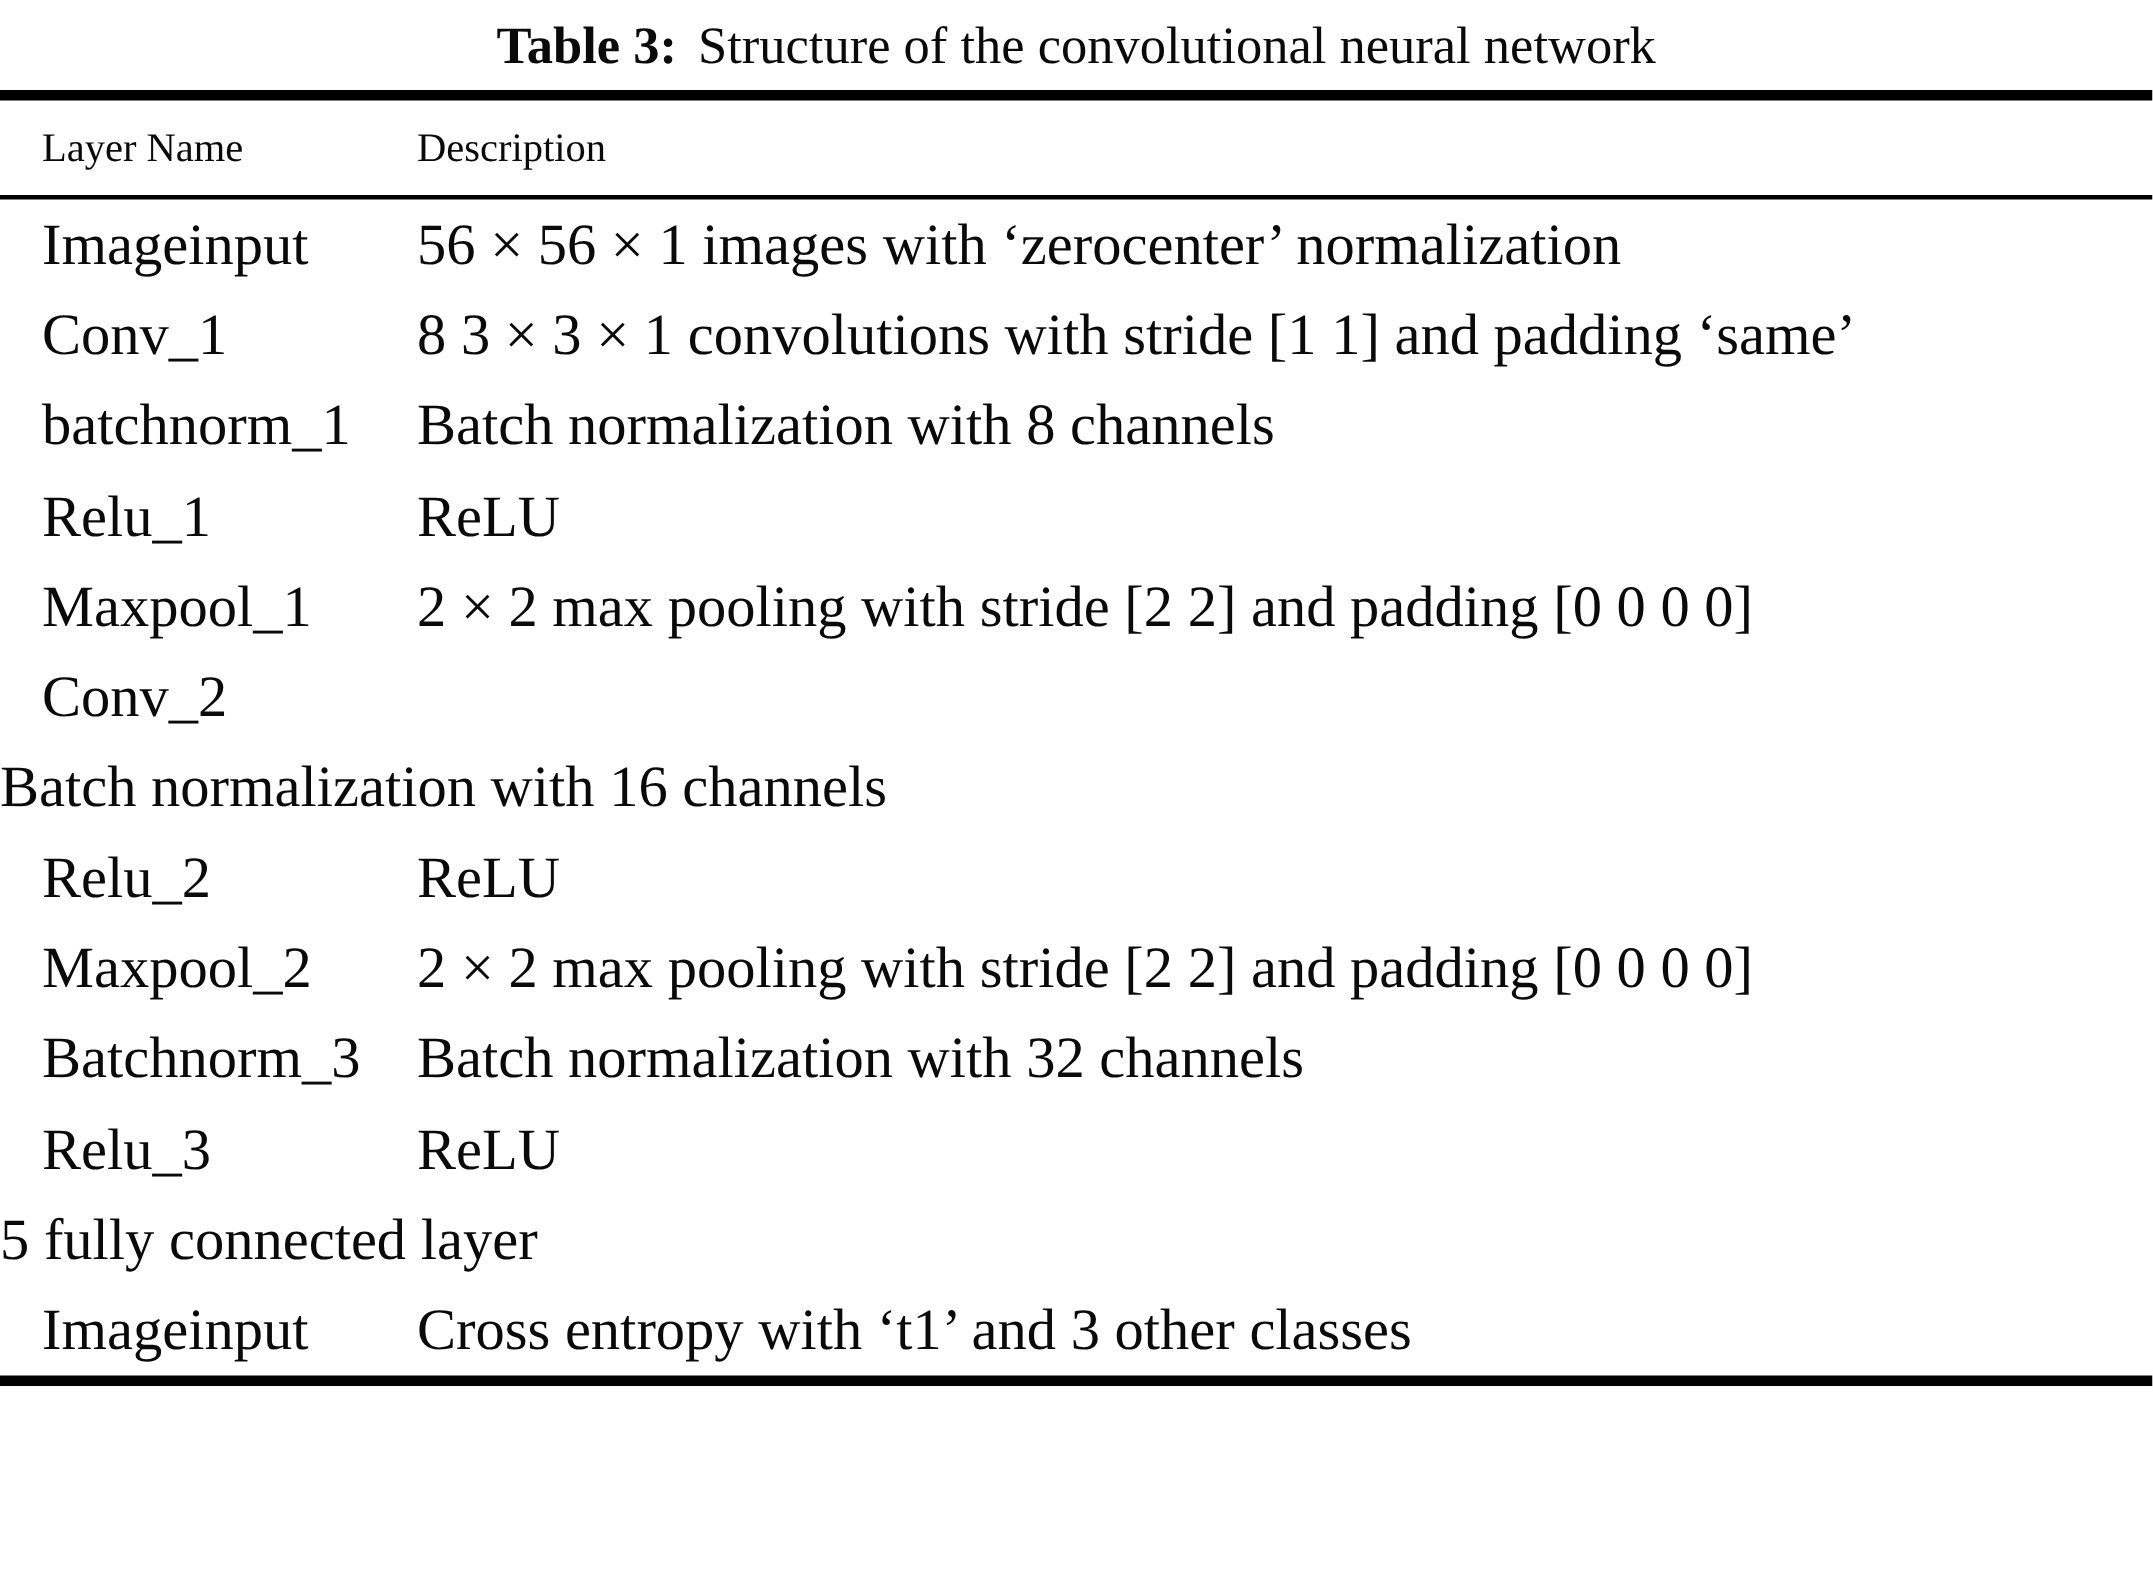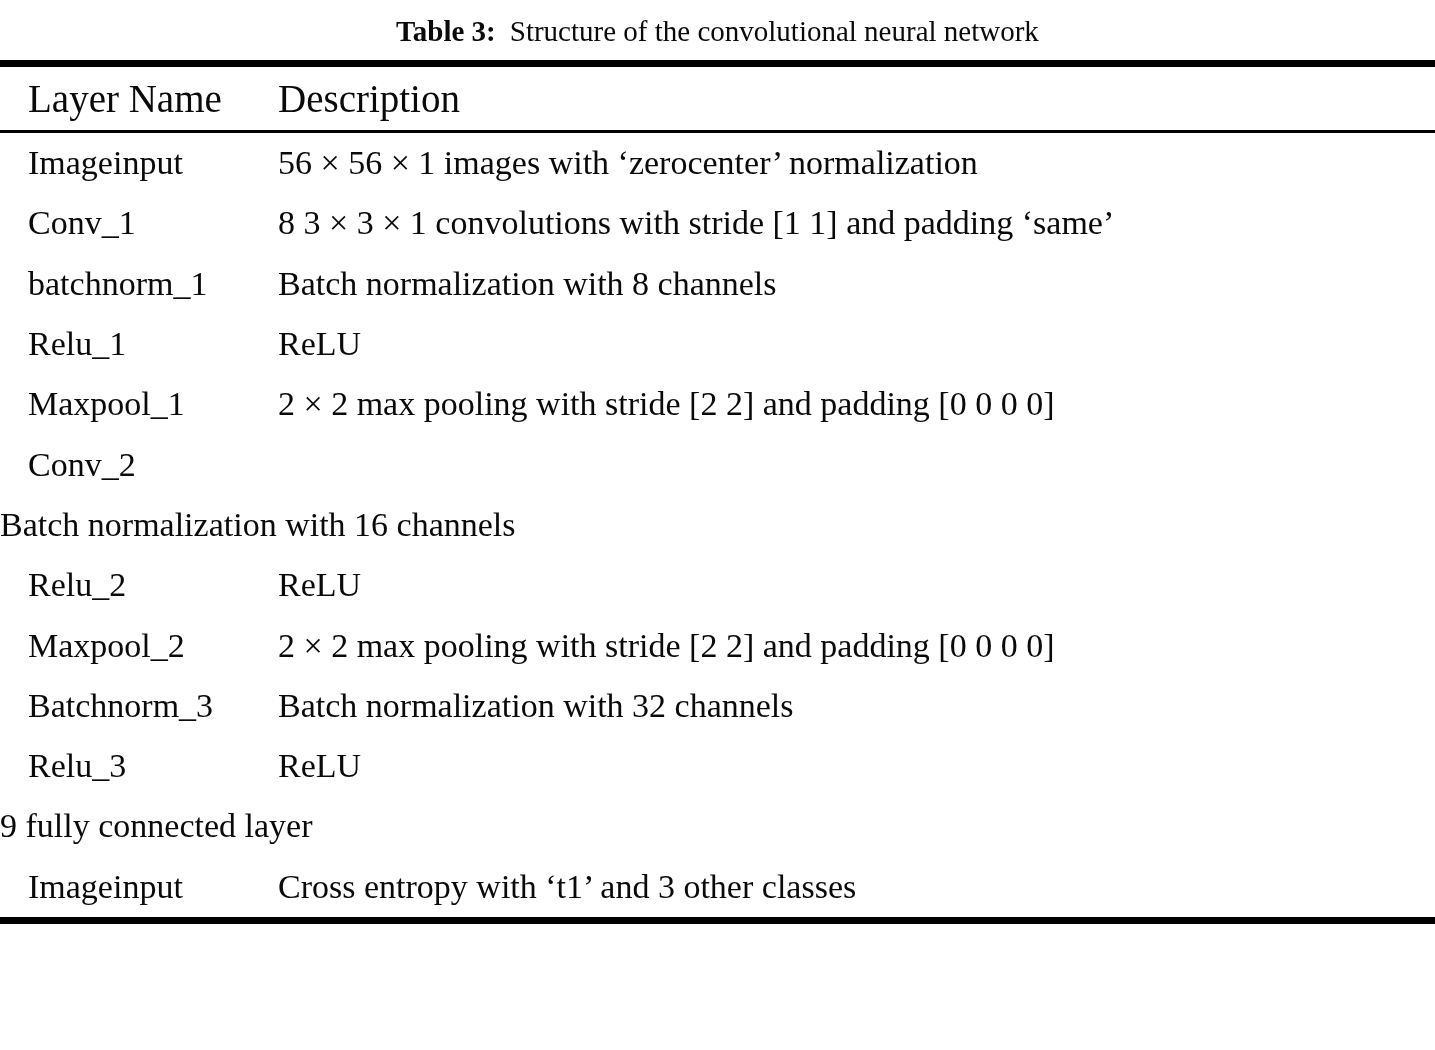--- a/index.html
+++ b/index.html
@@ -11,40 +11,40 @@
     font-family: "Liberation Serif", "DejaVu Serif", serif;
     overflow: hidden;
   }
   .page { width: 1435px; height: 1050px; }
 
   .caption {
     height: 60px;
     display: flex;
     align-items: center;
     justify-content: center;
-    font-size: 29px;
+    font-size: 35px;
     padding-top: 2px;
   }
   .caption .cap-label { font-weight: bold; margin-right: 14px; }
 
   .rule-thick { width: 100%; height: 7px; background: #000; }
   .rule-thin  { width: 100%; height: 3px; background: #000; }
 
   .hdr-row {
     height: 63px;
     display: flex;
     align-items: center;
-    font-size: 39px;
+    font-size: 27px;
   }
 
   .tbody .trow {
     height: 60.3px;
     display: flex;
     align-items: center;
-    font-size: 34px;
+    font-size: 39px;
   }
 
   .col1 {
     width: 278px;
     padding-left: 28px;
     flex: 0 0 auto;
     white-space: nowrap;
   }
   .col2 {
     flex: 1 1 auto;
@@ -107,21 +107,21 @@
     </div>
     <div class="trow">
       <div class="col1">Batchnorm_3</div>
       <div class="col2">Batch normalization with 32 channels</div>
     </div>
     <div class="trow">
       <div class="col1">Relu_3</div>
       <div class="col2">ReLU</div>
     </div>
     <div class="trow">
-      <div class="col2">9 fully connected layer</div>
+      <div class="col2">5 fully connected layer</div>
     </div>
     <div class="trow">
       <div class="col1">Imageinput</div>
       <div class="col2">Cross entropy with ‘t1’ and 3 other classes</div>
     </div>
   </div>
 
   <div class="rule-thick"></div>
 
 </div>

